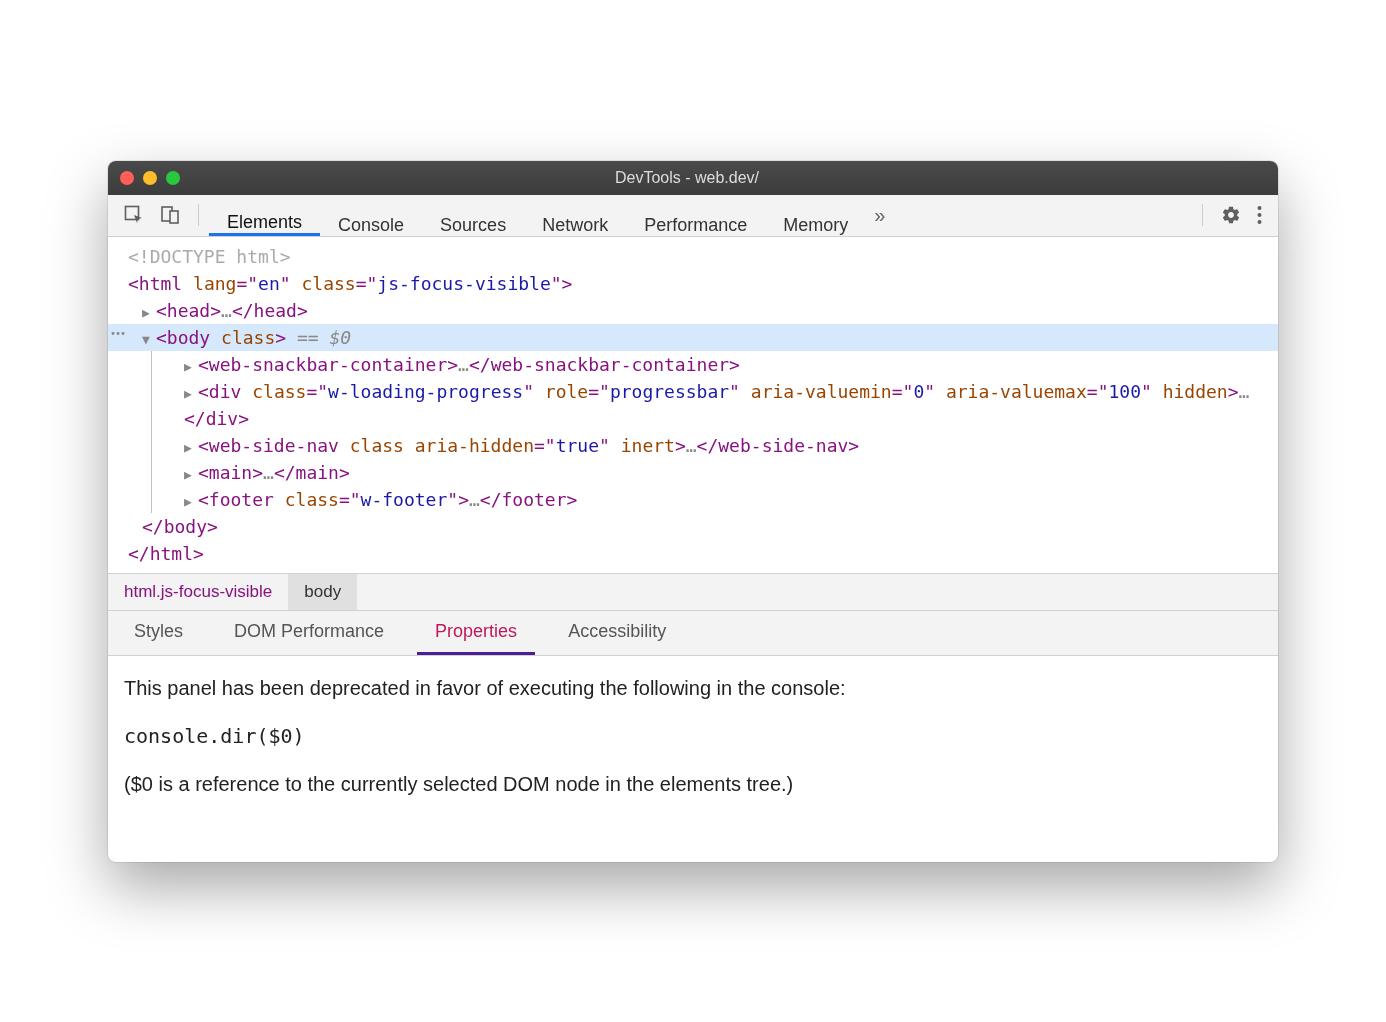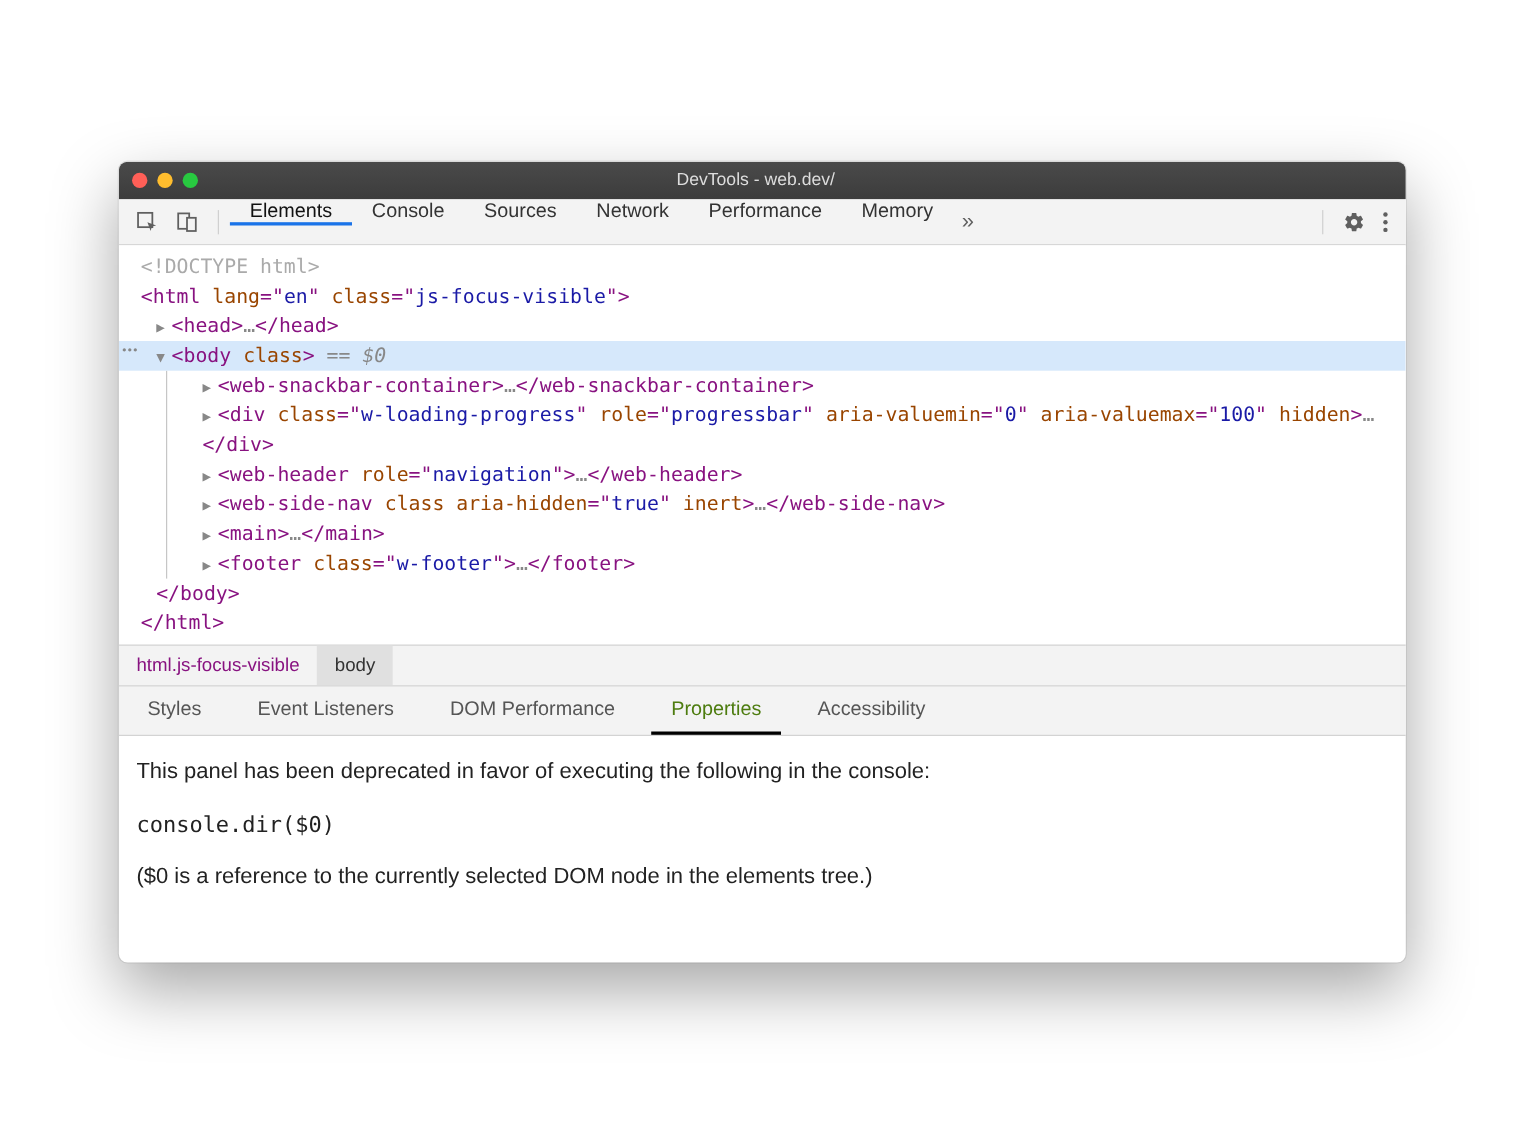--- a/index.html
+++ b/index.html
@@ -47,21 +47,21 @@
   }
   .toolbar .icon-btn {
     padding: 6px 8px;
     display: flex; align-items: center; justify-content: center;
     cursor: pointer;
     color: #5f5f5f;
   }
   .toolbar .divider {
     width: 1px; height: 22px; background: #ccc; margin: 0 10px;
   }
-  .tabs { display: flex; align-items: flex-start; height: 100%; }
+  .tabs { display: flex; align-items: flex-end; height: 100%; }
   .tab {
     padding: 0 18px;
     display: flex; align-items: center;
     color: #333; cursor: pointer;
     font-size: 18px;
   }
   .tab.active {
     color: #111;
     border-bottom: 3px solid #1a73e8;
     padding-bottom: 0;
@@ -126,22 +126,22 @@
     font-size: 18px;
     padding: 0 8px;
     gap: 15px;
   }
   .subtab {
     padding: 10px 18px;
     color: #555;
     cursor: pointer;
   }
   .subtab.active {
-    color: #4d7c0f;
-    border-bottom: 3px solid #000000;
+    color: #be185d;
+    border-bottom: 3px solid #4c1d95;
   }
   
   .message-pane {
     padding: 14px 16px 60px 16px;
     font-size: 20px;
     color: #222;
     line-height: 1.8;
   }
   .message-pane .code {
     font-family: Menlo, Consolas, monospace;
@@ -205,38 +205,36 @@
 
   <div class="dom-tree">
     <div class="dom-line"><span class="comment">&lt;!DOCTYPE html&gt;</span></div>
     <div class="dom-line"><span class="punc">&lt;</span><span class="tag">html</span> <span class="attr">lang</span><span class="punc">="</span><span class="val">en</span><span class="punc">"</span> <span class="attr">class</span><span class="punc">="</span><span class="val">js-focus-visible</span><span class="punc">"&gt;</span></div>
     <div class="dom-line indent1"><span class="tri">▶</span><span class="punc">&lt;</span><span class="tag">head</span><span class="punc">&gt;</span><span class="gray">…</span><span class="punc">&lt;/</span><span class="tag">head</span><span class="punc">&gt;</span></div>
     <div class="dom-line indent1 selected"><span class="tri">▼</span><span class="punc">&lt;</span><span class="tag">body</span> <span class="attr">class</span><span class="punc">&gt;</span> <span class="eq0">== $0</span></div>
 
     <div class="border-guide">
       <div class="dom-line"><span class="tri">▶</span><span class="punc">&lt;</span><span class="tag">web-snackbar-container</span><span class="punc">&gt;</span><span class="gray">…</span><span class="punc">&lt;/</span><span class="tag">web-snackbar-container</span><span class="punc">&gt;</span></div>
       <div class="dom-line" style="white-space:normal"><span class="tri">▶</span><span class="punc">&lt;</span><span class="tag">div</span> <span class="attr">class</span><span class="punc">="</span><span class="val">w-loading-progress</span><span class="punc">"</span> <span class="attr">role</span><span class="punc">="</span><span class="val">progressbar</span><span class="punc">"</span> <span class="attr">aria-valuemin</span><span class="punc">="</span><span class="val">0</span><span class="punc">"</span> <span class="attr">aria-valuemax</span><span class="punc">="</span><span class="val">100</span><span class="punc">"</span> <span class="attr">hidden</span><span class="punc">&gt;</span><span class="gray">…</span><span class="punc">&lt;/</span><span class="tag">div</span><span class="punc">&gt;</span></div>
-      <div class="dom-line"><span class="tri">▶</span><span class="punc">&lt;</span><span class="tag">web-header</span> <span class="attr">role</span><span class="punc">="</span><span class="val">navigation</span><span class="punc">"&gt;</span><span class="gray">…</span><span class="punc">&lt;/</span><span class="tag">web-header</span><span class="punc">&gt;</span></div>
       <div class="dom-line"><span class="tri">▶</span><span class="punc">&lt;</span><span class="tag">web-side-nav</span> <span class="attr">class</span> <span class="attr">aria-hidden</span><span class="punc">="</span><span class="val">true</span><span class="punc">"</span> <span class="attr">inert</span><span class="punc">&gt;</span><span class="gray">…</span><span class="punc">&lt;/</span><span class="tag">web-side-nav</span><span class="punc">&gt;</span></div>
       <div class="dom-line"><span class="tri">▶</span><span class="punc">&lt;</span><span class="tag">main</span><span class="punc">&gt;</span><span class="gray">…</span><span class="punc">&lt;/</span><span class="tag">main</span><span class="punc">&gt;</span></div>
       <div class="dom-line"><span class="tri">▶</span><span class="punc">&lt;</span><span class="tag">footer</span> <span class="attr">class</span><span class="punc">="</span><span class="val">w-footer</span><span class="punc">"&gt;</span><span class="gray">…</span><span class="punc">&lt;/</span><span class="tag">footer</span><span class="punc">&gt;</span></div>
     </div>
 
     <div class="dom-line indent1"><span class="punc">&lt;/</span><span class="tag">body</span><span class="punc">&gt;</span></div>
     <div class="dom-line"><span class="punc">&lt;/</span><span class="tag">html</span><span class="punc">&gt;</span></div>
   </div>
 
   <div class="crumb-bar">
     <div class="crumb first">html.js-focus-visible</div>
     <div class="crumb selected">body</div>
   </div>
 
   <div class="subtab-bar">
     <div class="subtab">Styles</div>
-    <div class="subtab">Event Listeners</div>
     <div class="subtab">DOM Performance</div>
     <div class="subtab active">Properties</div>
     <div class="subtab">Accessibility</div>
   </div>
 
   <div class="message-pane">
     <div>This panel has been deprecated in favor of executing the following in the console:</div>
     <div class="code">console.dir($0)</div>
     <div>($0 is a reference to the currently selected DOM node in the elements tree.)</div>
   </div>

